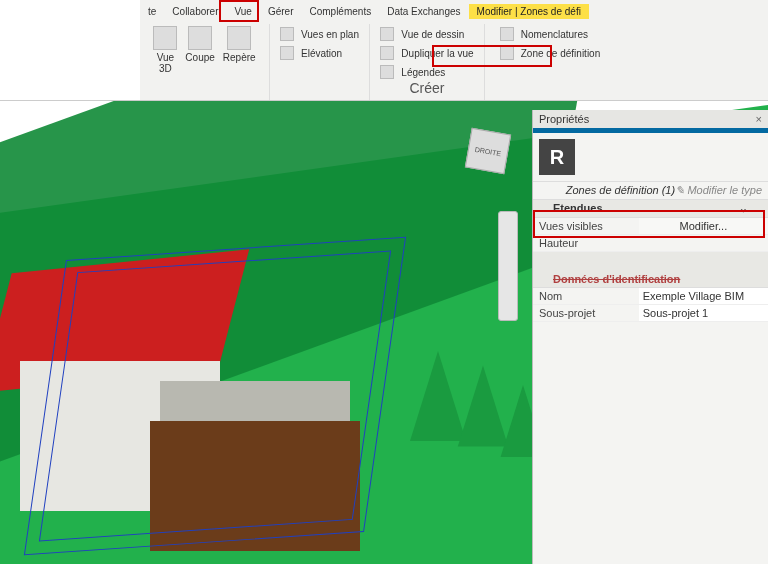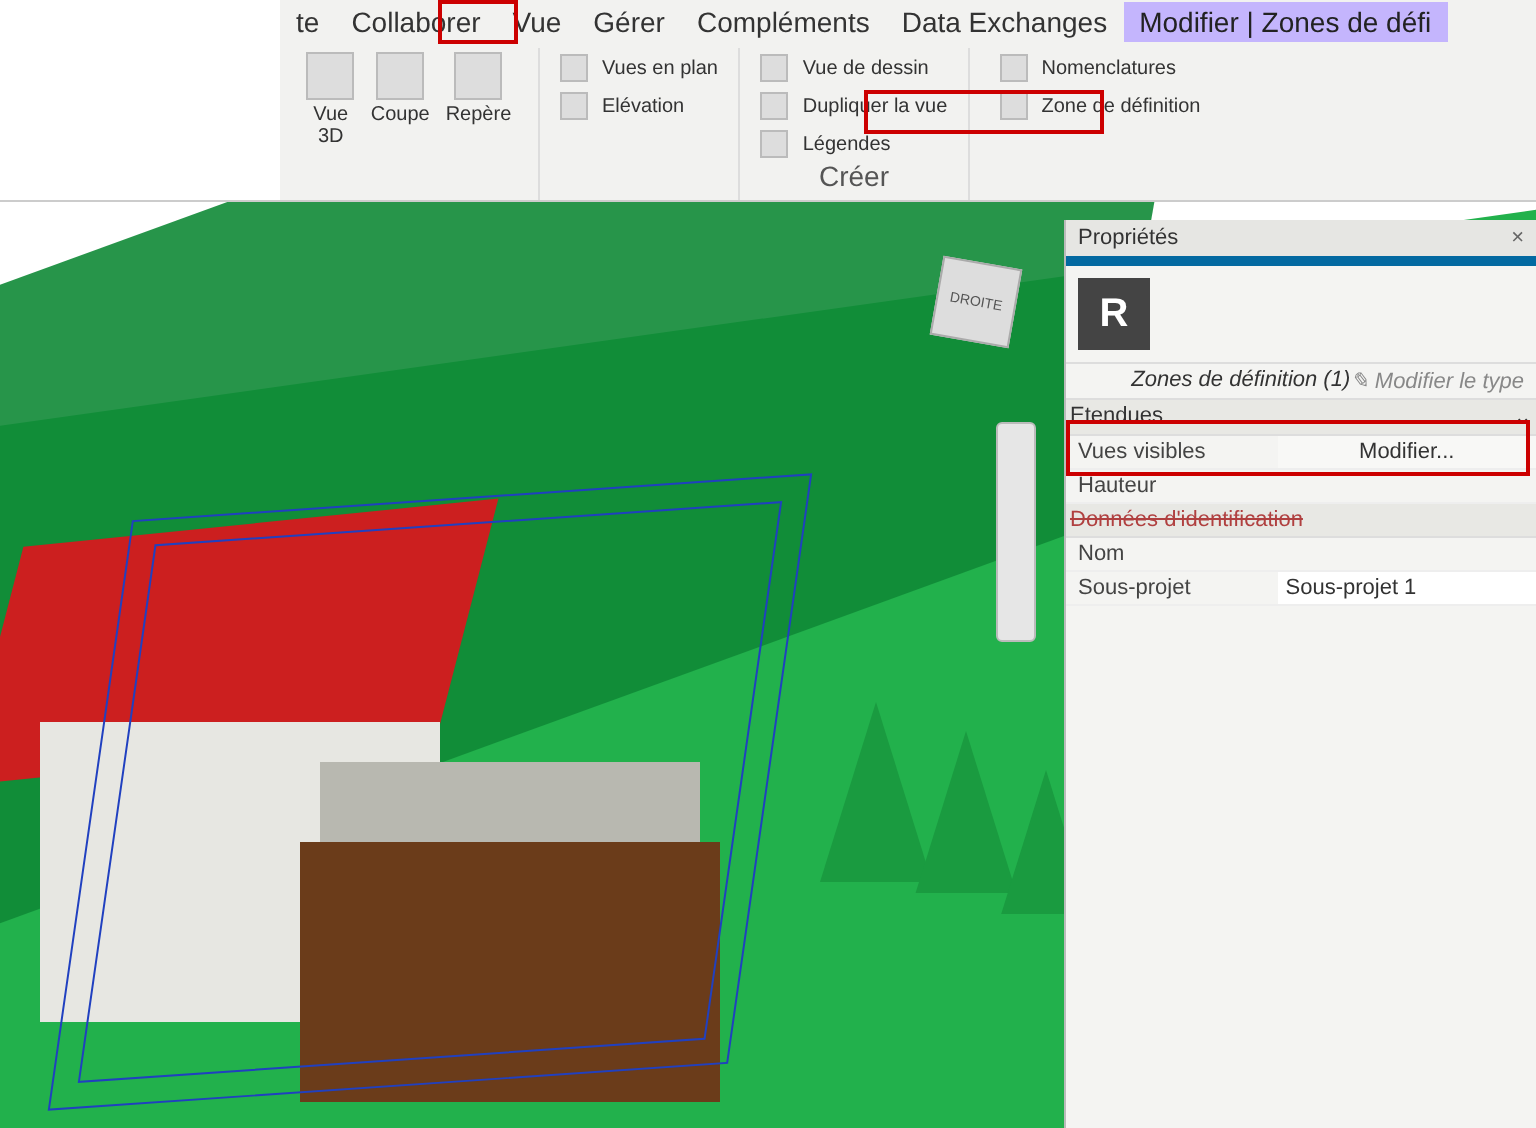--- a/index.html
+++ b/index.html
@@ -1,22 +1,22 @@
 <!DOCTYPE html>
 <html><head>
 <meta charset="utf-8">
 <style>
   * { box-sizing: border-box; font-family: "Segoe UI", Arial, sans-serif; }
   body { margin: 0; width: 768px; height: 564px; background: #fff; position: relative; overflow: hidden; }
 
   
   .ribbon-wrap { position: absolute; left: 140px; top: 0; right: 0; height: 100px; background: #f2f2f0; }
-  .menu-tabs { display: flex; height: 22px; align-items: center; font-size: 14px; color: #333; }
+  .menu-tabs { display: flex; height: 22px; align-items: center; font-size: 10px; color: #333; }
   .menu-tabs span { padding: 2px 8px; cursor: default; }
-  .menu-tabs .sel { background: #c4b5fd; color: #222; }
+  .menu-tabs .sel { background: #fde047; color: #222; }
   .red-box-tab { position: absolute; left: 219px; top: 0; width: 40px; height: 22px; border: 2px solid #cc0000; pointer-events: none; }
 
   .ribbon-body { display: flex; height: 78px; padding-top: 2px; }
   .rgroup { display: flex; flex-direction: column; align-items: center; justify-content: flex-start; padding: 2px 6px; border-right: 1px solid #ddd; }
   .rgroup .big { display: flex; gap: 8px; }
   .bigbtn { display: flex; flex-direction: column; align-items: center; font-size: 10px; color: #333; gap: 2px; cursor: pointer; }
   .bigbtn .ic { width: 24px; height: 24px; background: #ddd; border: 1px solid #bbb; }
   .smallbtns { display: flex; flex-direction: column; gap: 3px; font-size: 10px; color: #333; }
   .smallbtn { display: flex; align-items: center; gap: 7px; cursor: pointer; padding: 1px 2px; }
   .smallbtn .ic { width: 14px; height: 14px; background: #ddd; border: 1px solid #bbb; }
@@ -47,29 +47,29 @@
   .navbar { position:absolute; right:250px; top:110px; width:20px; height:110px; background:#e6e6e6; border:1px solid #bbb; border-radius:3px; }
 
   
   .palette { position:absolute; right:0; top:110px; width:236px; bottom:0; background:#f4f4f2; border-left:1px solid #bbb; font-size:11px; color:#333; }
   .pal-title { background:#e6e6e3; padding:3px 6px; display:flex; justify-content:space-between; border-bottom:5px solid #0369a1; }
   .pal-title .x { cursor:pointer; color:#666; }
   .pal-hdr { display:flex; align-items:center; gap:6px; padding:6px; }
   .pal-hdr .logo { width:36px; height:36px; background:#444; color:#fff; font-weight:bold; font-size:20px; display:flex; align-items:center; justify-content:center; }
   .type-row { display:flex; justify-content:flex-end; padding:2px 6px; border-top:1px solid #ddd; border-bottom:1px solid #ddd; font-size:11px;font-style:italic; }
   .type-row .edit { color:#888; cursor:pointer; }
-  .section-h { background:#e8e8e4; padding:2px 2px; font-weight:normal; display:flex; justify-content:space-between; border-bottom:1px solid #ddd; }
+  .section-h { background:#e8e8e4; padding:2px 20px; font-weight:bold; display:flex; justify-content:space-between; border-bottom:1px solid #ddd; }
   .prow { display:flex; border-bottom:1px solid #eee; }
   .prow .pl { width:45%; padding:2px 6px; color:#444; }
   .prow .pv { flex:1; padding:2px 4px; background:#fff; }
   .prow .pv.btn { background:#f8f8f6; text-align:center; cursor:pointer; }
   .prow input { width:100%; border:none; font-size:11px; padding:0; background:transparent; }
   .red-box-prop { position:absolute; right:3px; top:210px; width:232px; height:28px; border:2px solid #cc0000; pointer-events:none; }
 
-  .strike { text-decoration: line-through; color:#b04040; }
+  .strike { text-decoration: line-through; color:#b04040;margin-top:19px; }
 </style>
 </head>
 <body>
 
 <div class="ribbon-wrap">
   <div class="menu-tabs">
     <span>te</span>
     <span>Collaborer</span>
     <span>Vue</span>
     <span>Gérer</span>
@@ -186,19 +186,20 @@
   </div>
   <div class="prow">
     <div class="pl">Hauteur</div>
   </div>
 
   <div class="section-h">
       <span class="strike">Données d'identification</span>
     </div>
   <div class="prow">
     <div class="pl">Nom</div>
+    <div class="pv">Exemple Village BIM</div>
   </div>
   <div class="prow">
     <div class="pl">Sous-projet</div>
     <div class="pv">Sous-projet 1</div>
   </div>
 </div>
 <div class="red-box-prop"></div>
 
 </body></html>

